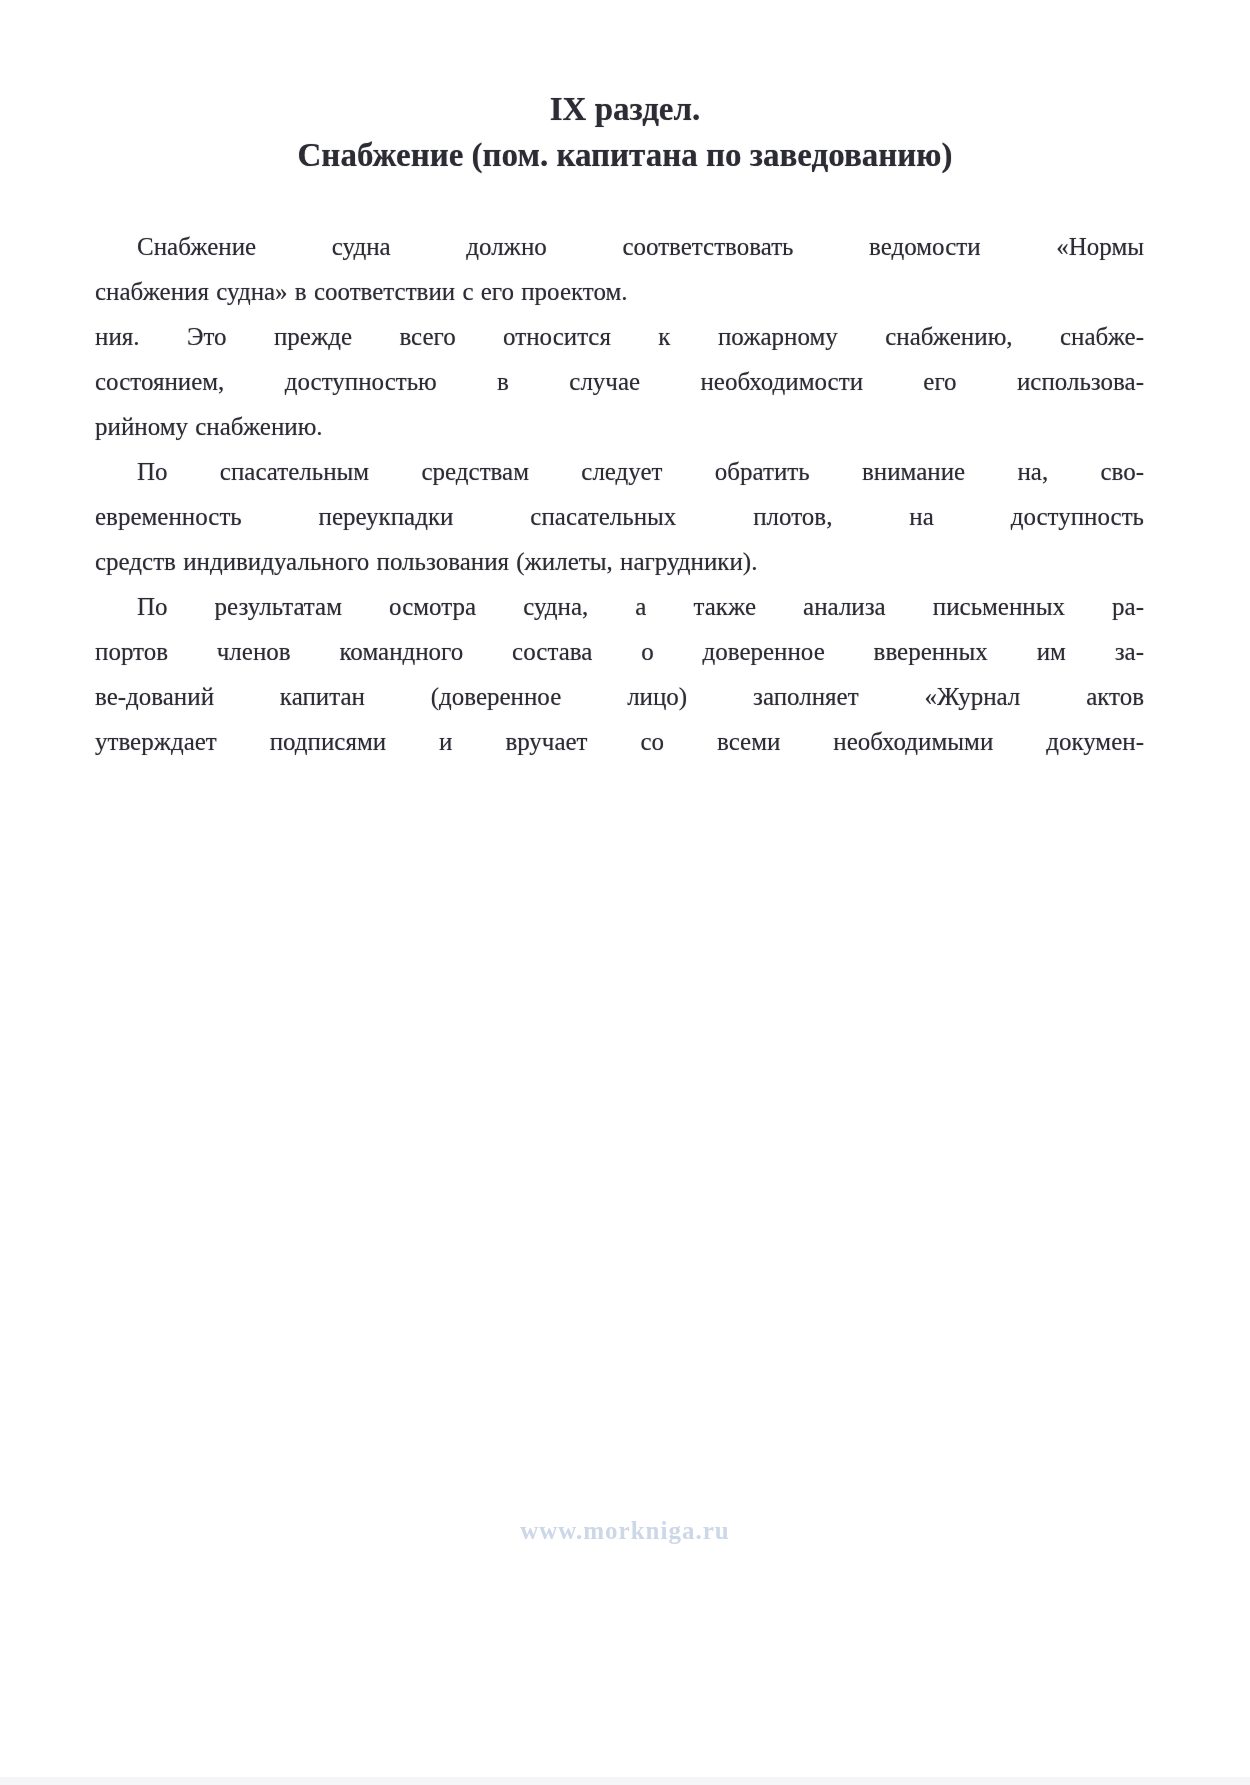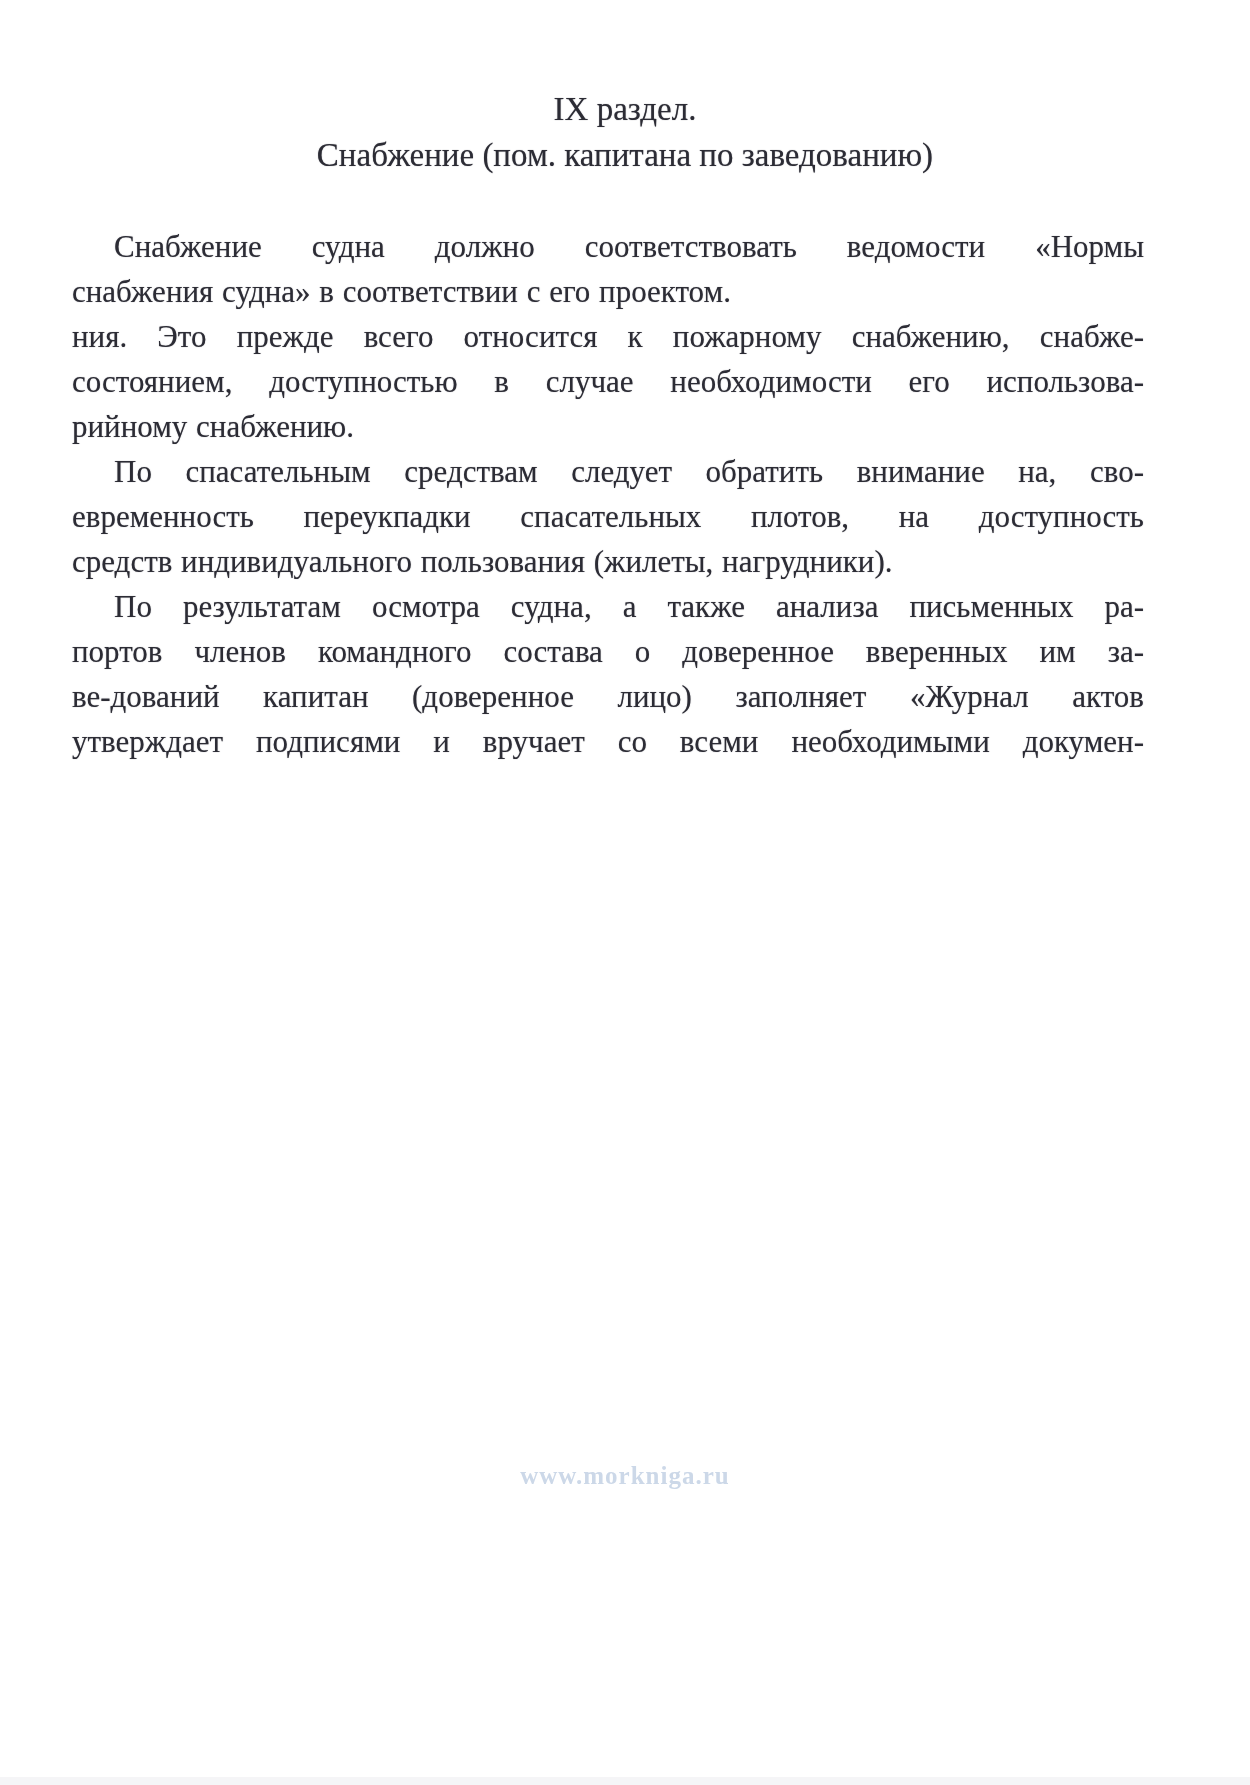--- a/index.html
+++ b/index.html
@@ -12,44 +12,44 @@
     width: 1250px;
     height: 1785px;
     background: var(--page-bg, #ffffff);
     overflow: hidden;
     font-family: "Liberation Serif", "DejaVu Serif", serif;
   }
   .heading-block {
     padding-top: 86px;
     text-align: center;
     color: var(--text-color, #24242c);
-    font-weight: normal;
+    font-weight: bold;
     font-size: 33px;
     line-height: 46px;
     text-shadow: 0 0 1px rgba(40,40,50,0.55);
   }
   .body-text {
-    margin: 46px 106px 0 72px;
-    font-size: 31px;
+    margin: 46px 106px 0 95px;
+    font-size: 25px;
     line-height: 45px;
     color: var(--text-color, #2c2c35);
     text-shadow: 0 0 1px rgba(44,44,53,0.5);
     word-spacing: 1px;
   }
   .para { margin: 0; }
   .line {
     text-align: justify;
     text-align-last: left;
     white-space: normal;
   }
   .line.just { text-align-last: justify; }
   .line.first { text-indent: 42px; }
   .watermark {
     position: absolute;
-    top: 1462px;
+    top: 1517px;
     left: 0;
     width: 100%;
     text-align: center;
     font-weight: bold;
     font-size: 25px;
     letter-spacing: 1px;
     color: var(--watermark-color, #ccd8e8);
   }
   .bottom-strip {
     position: absolute;

